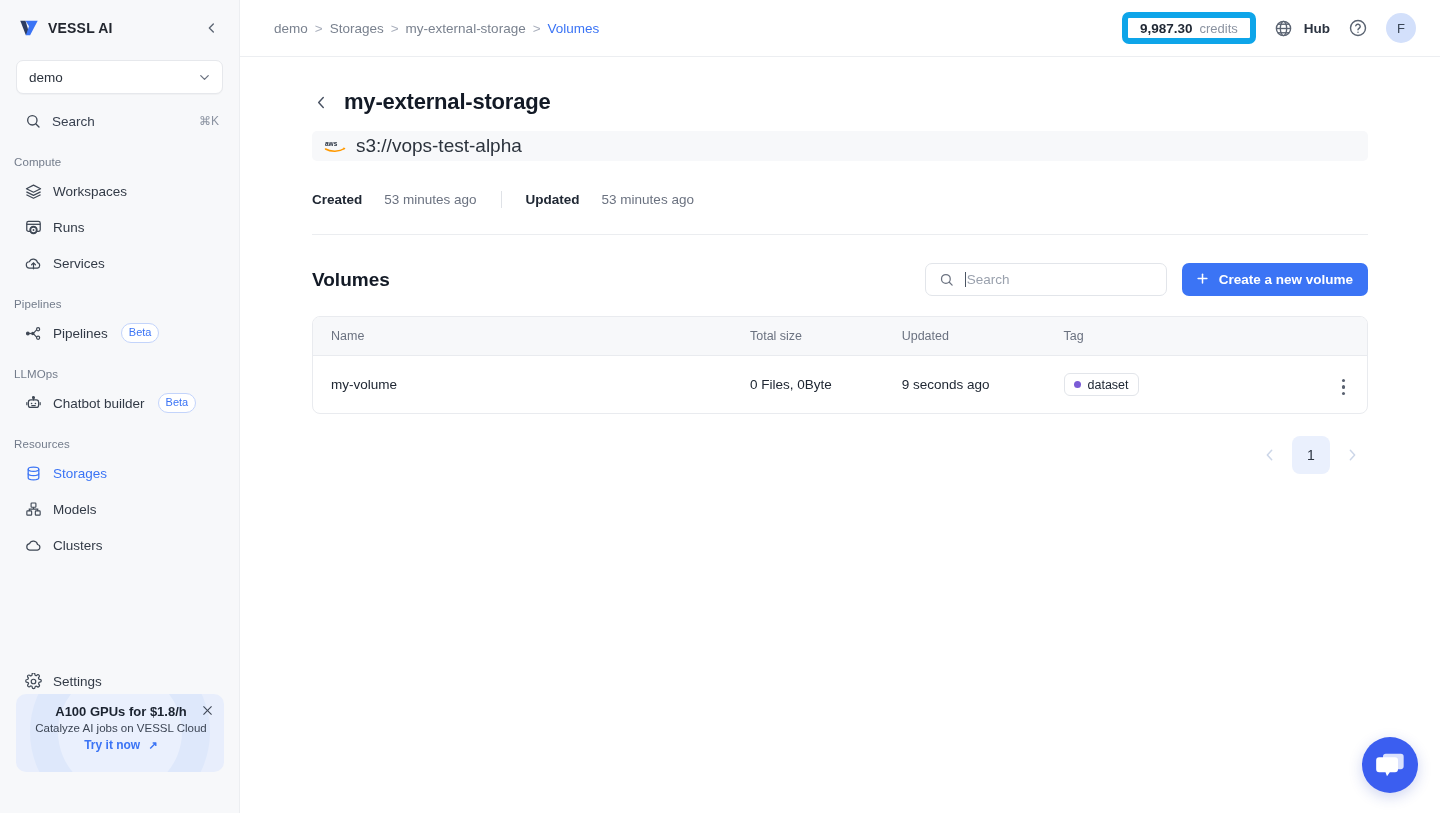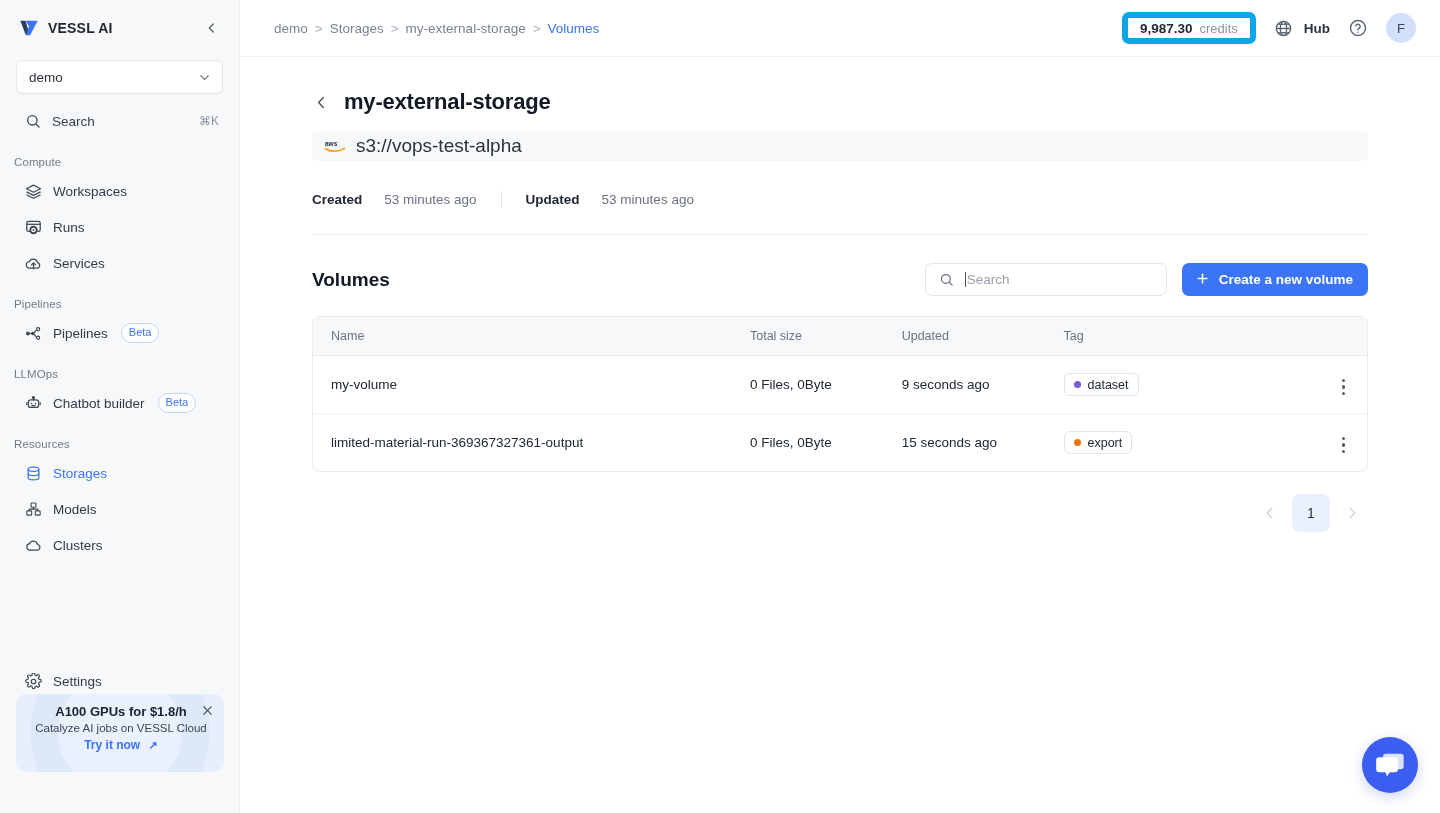--- a/index.html
+++ b/index.html
@@ -495,38 +495,20 @@
               </span>
             </td>
             <td class="c-act">
               <span class="kebab">
                   <i></i>
                   <i></i>
                   <i></i>
                 </span>
             </td>
           </tr>
-          <tr>
-            <td class="c-name">limited-material-run-369367327361-output</td>
-            <td class="c-size">0 Files, 0Byte</td>
-            <td class="c-upd">15 seconds ago</td>
-            <td class="c-tag">
-              <span class="tag">
-                <span class="dot" style="background:#e8730c"></span>
-                <span>export</span>
-              </span>
-            </td>
-            <td class="c-act">
-              <span class="kebab">
-                  <i></i>
-                  <i></i>
-                  <i></i>
-                </span>
-            </td>
-          </tr>
         </tbody>
       </table>
 
       <div class="pager">
         <span class="pg-arrow">
           <svg viewBox="0 0 24 24" width="16" height="16" fill="none" stroke="currentColor" stroke-width="2.2" stroke-linecap="round" stroke-linejoin="round">
               <polyline points="14.5 5 8 12 14.5 19"></polyline>
             </svg>
         </span>
         <span class="pg-num">1</span>

